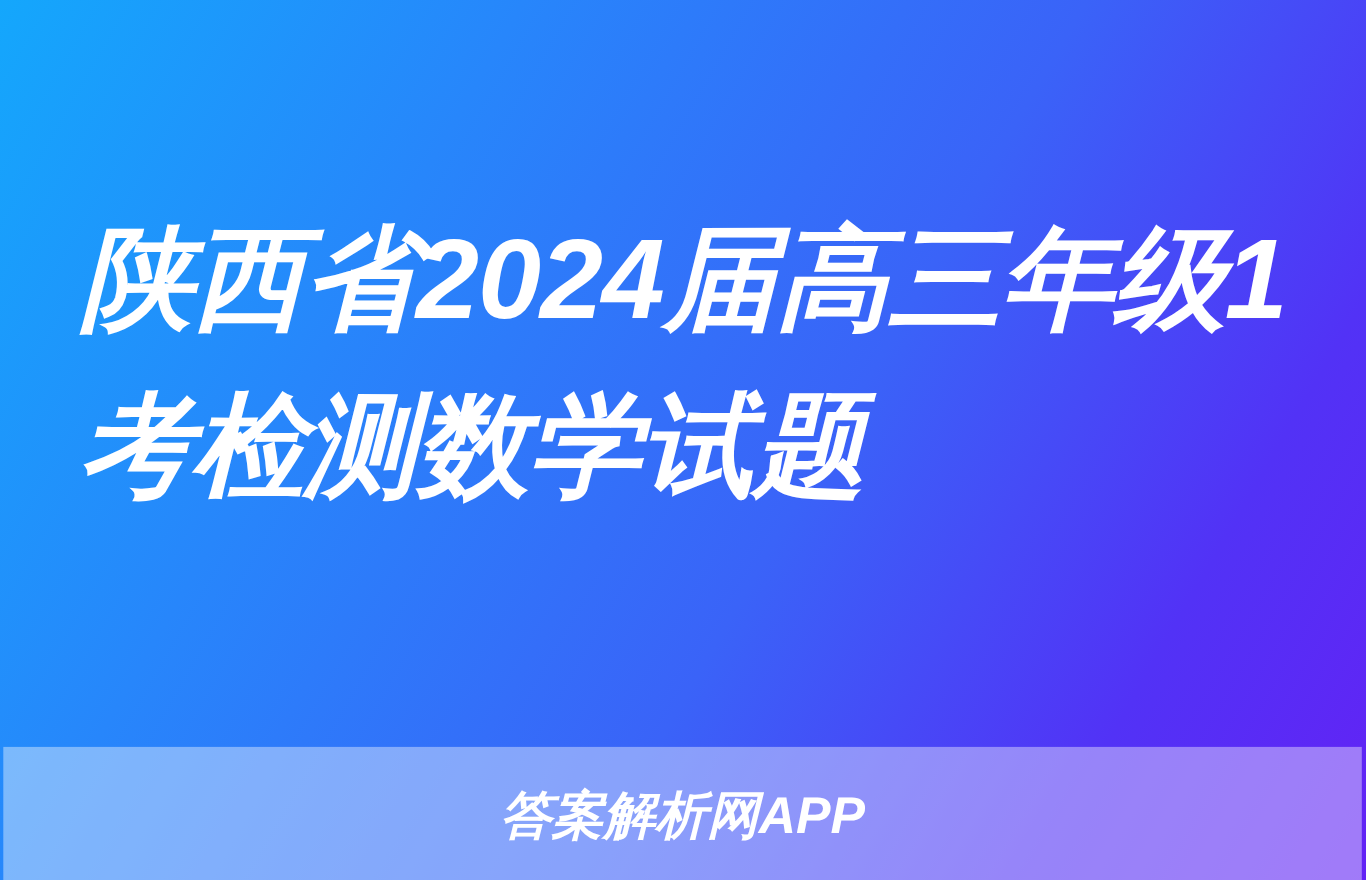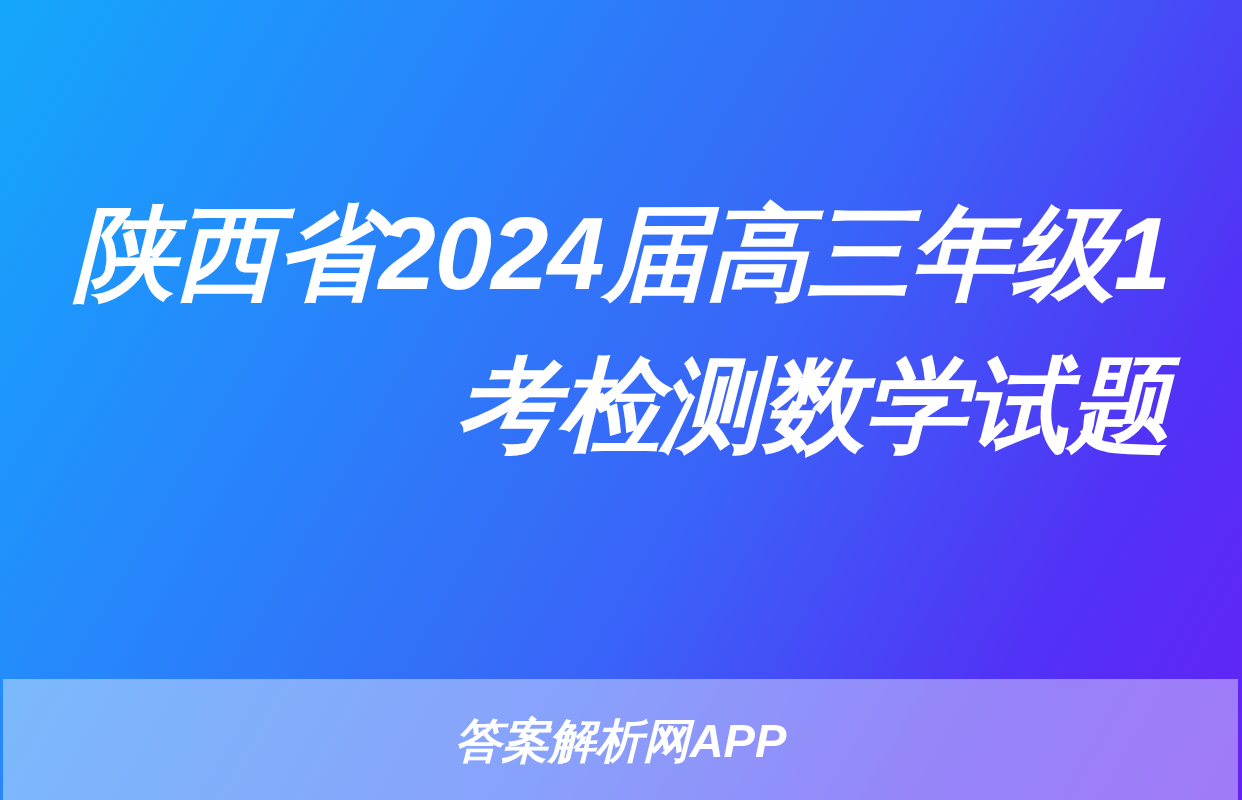--- a/index.html
+++ b/index.html
@@ -42,25 +42,25 @@
     line-height: 152px;
     font-weight: 700;
     font-style: italic;
     letter-spacing: -1px;
     white-space: nowrap;
     text-rendering: geometricPrecision;
   }
 
   .title-line.l1,
   .title-line.l2 {
-    text-align: right;
+    text-align: center;
   }
 
   .title-line.l3 {
-    text-align: right;
+    text-align: left;
   }
 
   
   .footer-band {
     position: absolute;
     left: 3px;
     top: 679px;
     width: 1235px;
     height: 121px;
     background: rgba(255, 255, 255, 0.40);

